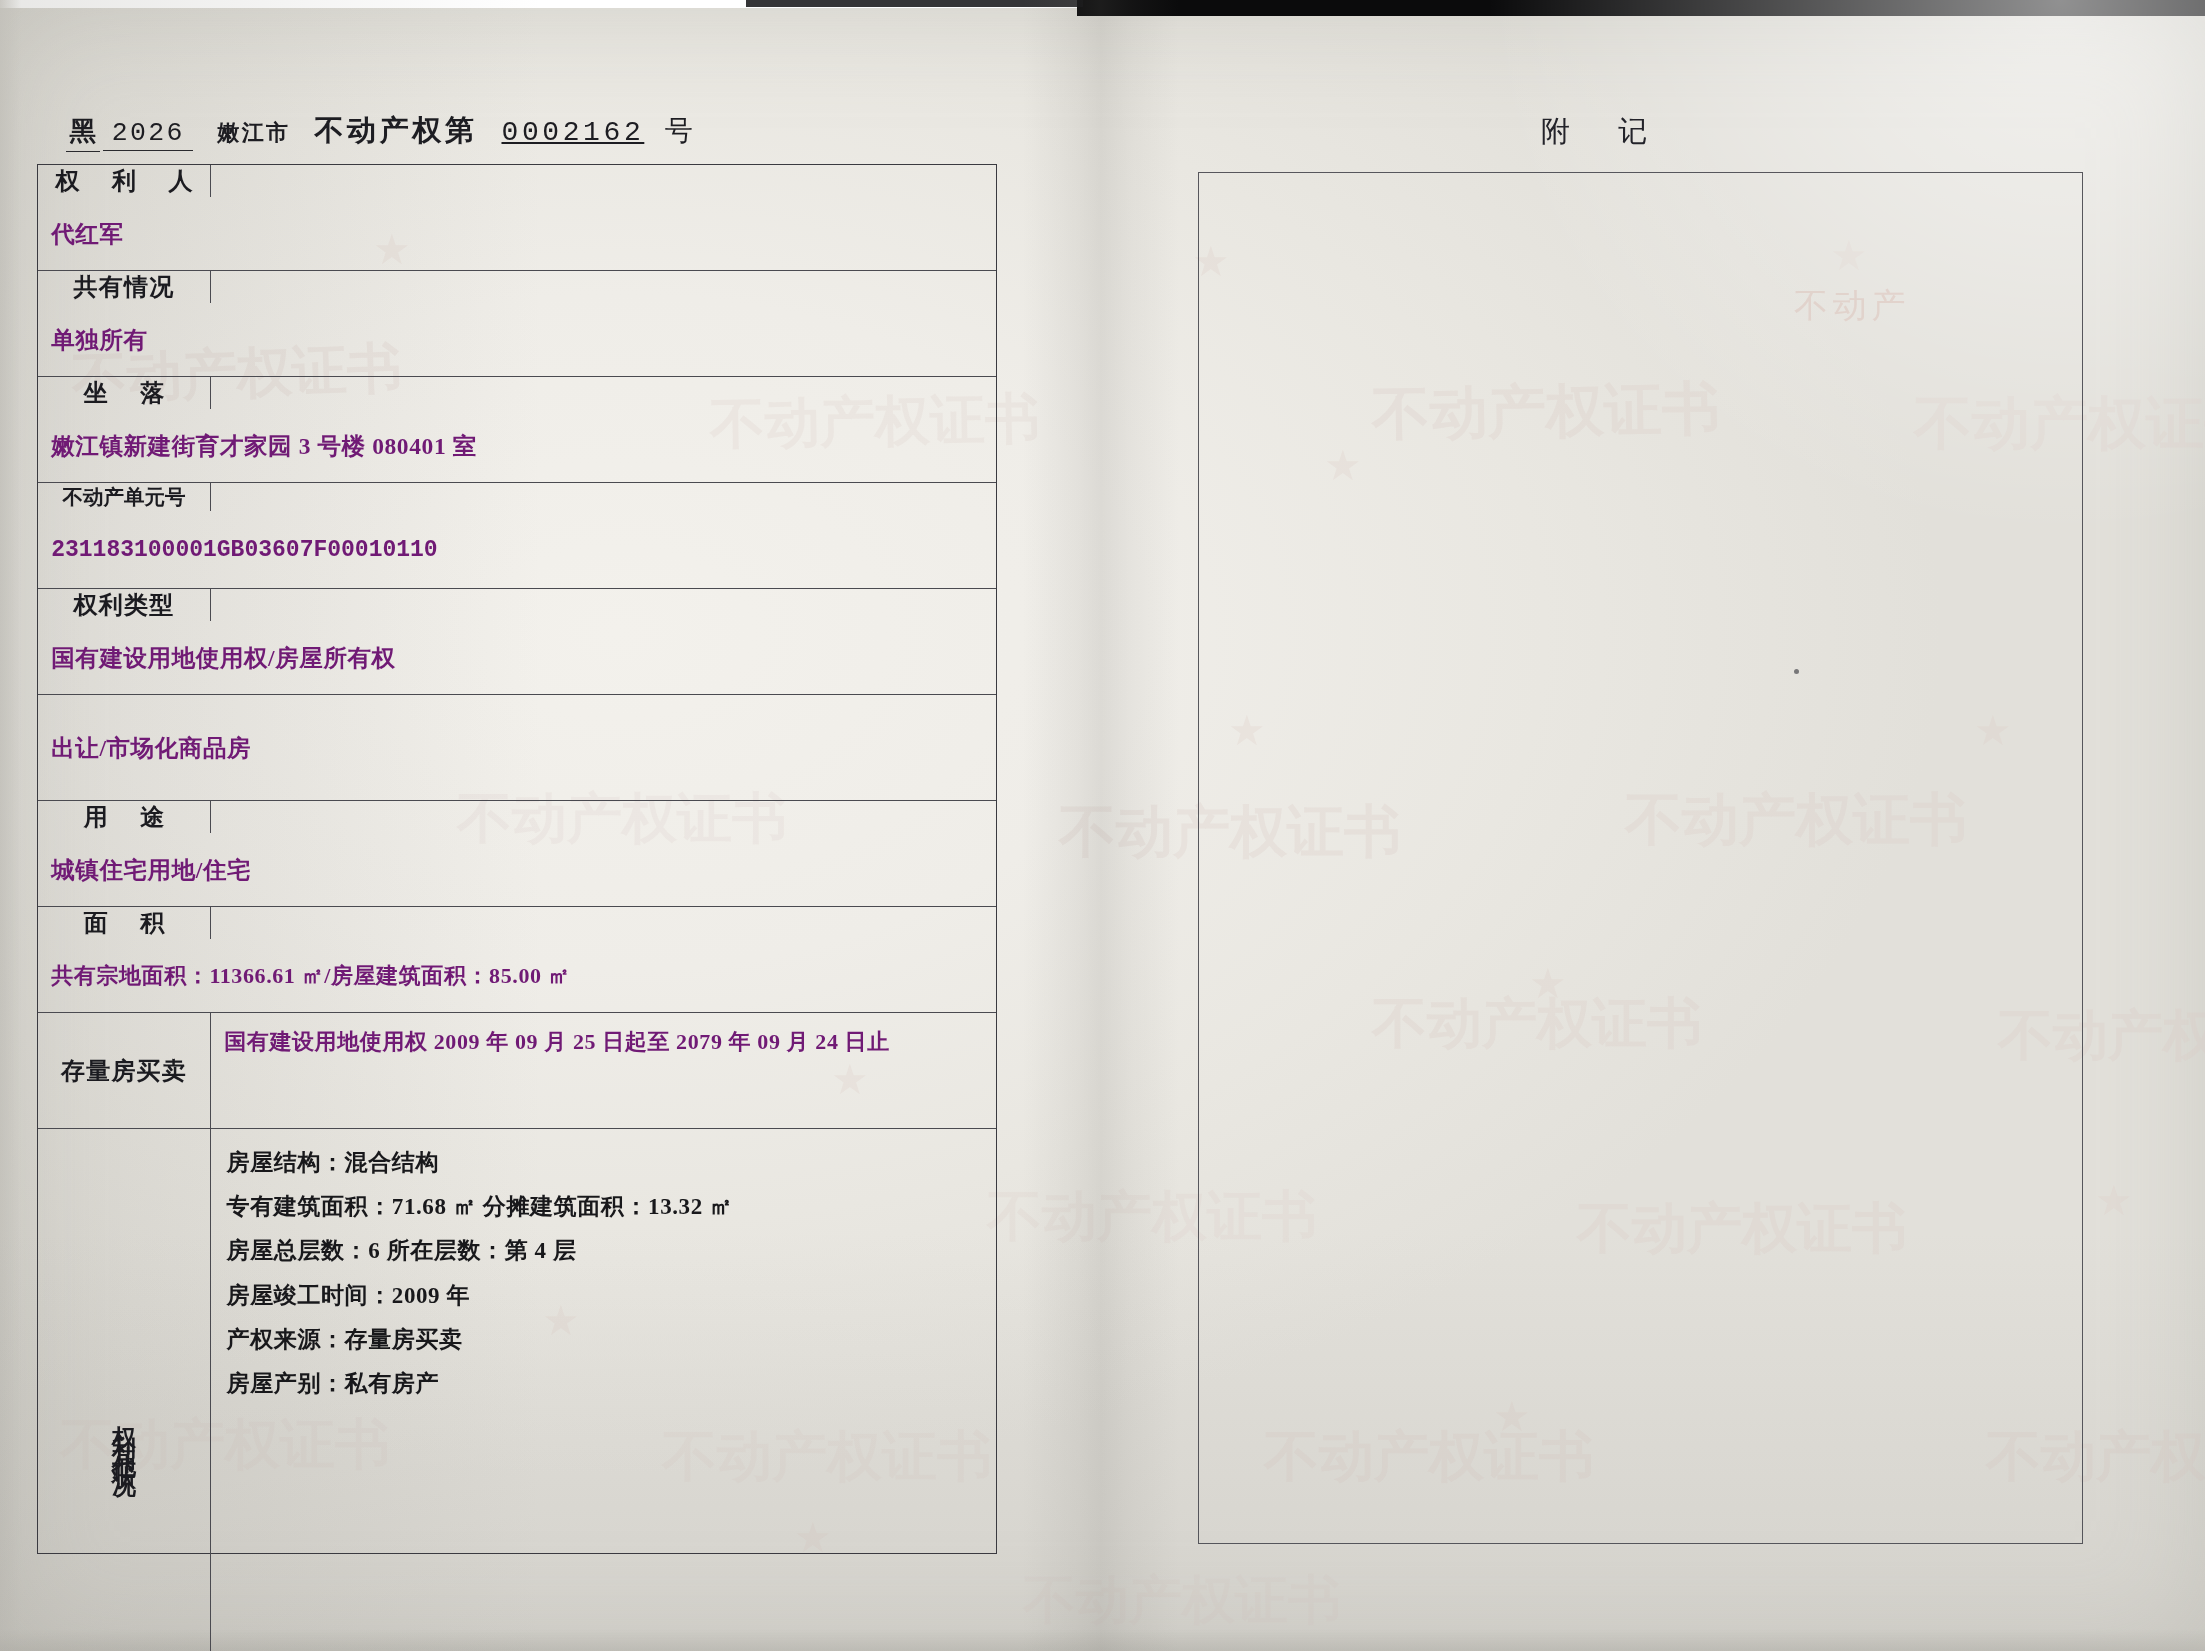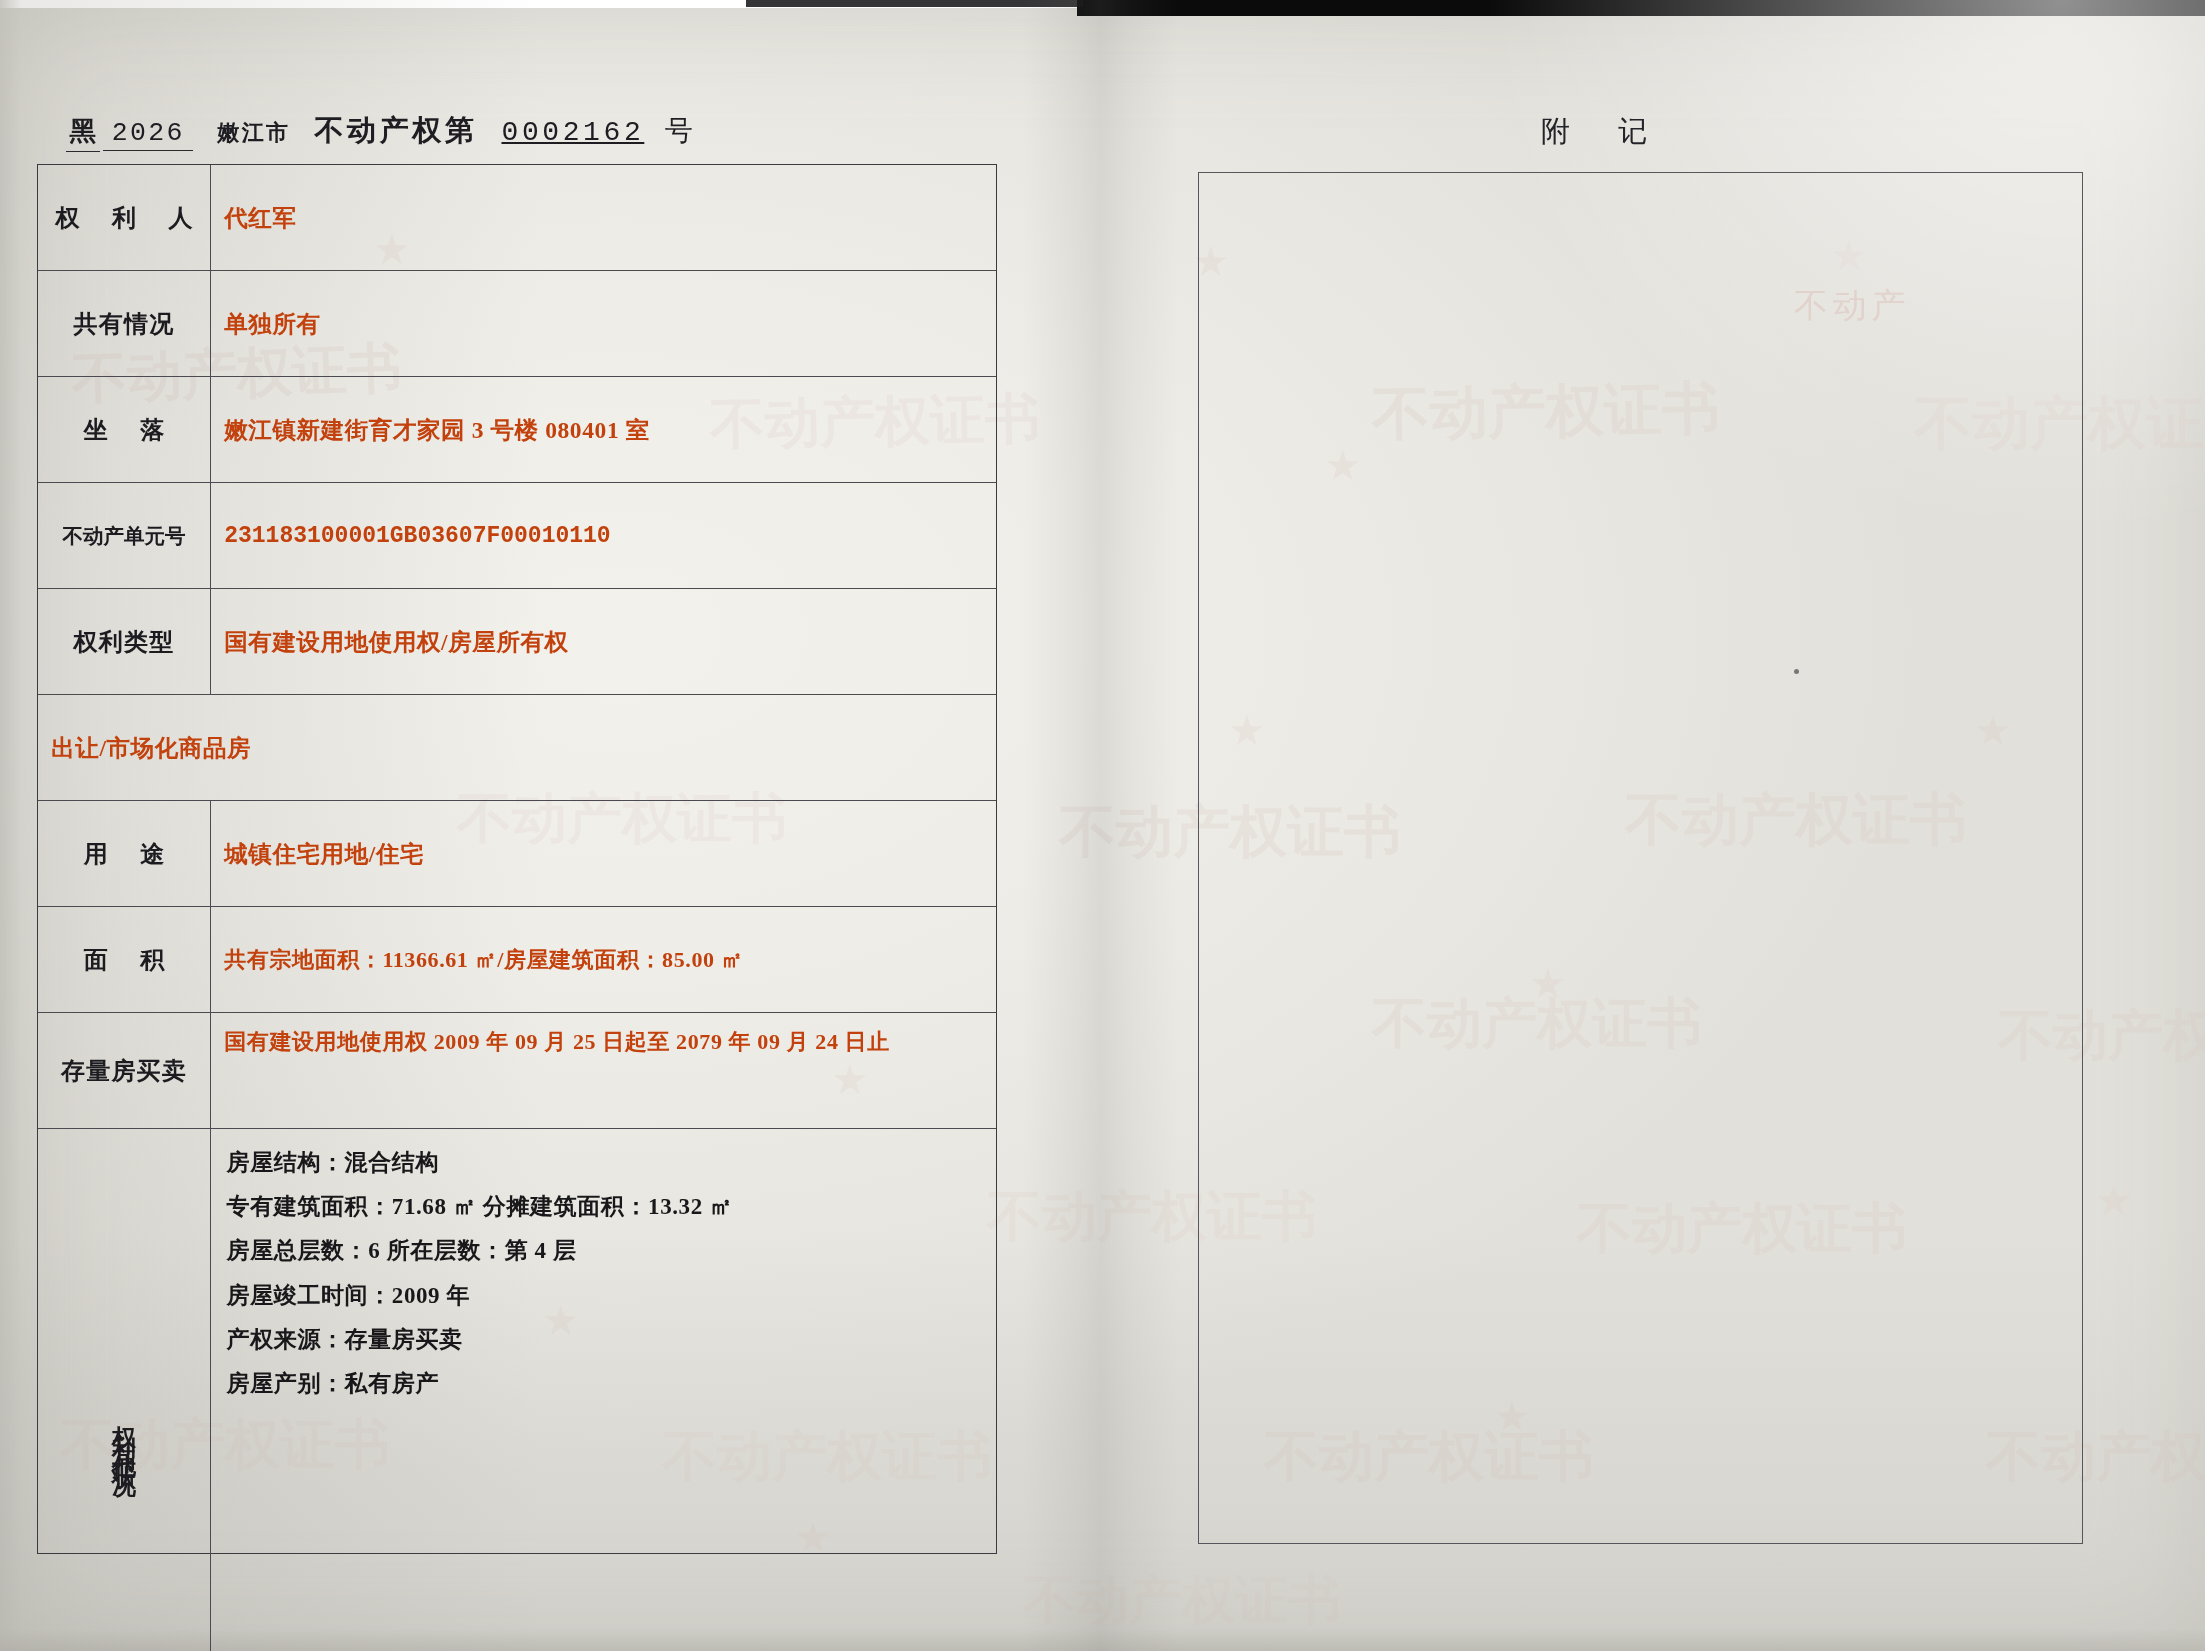--- a/index.html
+++ b/index.html
@@ -227,38 +227,38 @@
   .cell-label.spread {
     letter-spacing: 13.2px;
     text-indent: 13.2px;
   }
   .cell-value {
     flex: 1;
     box-sizing: border-box;
     display: flex;
     align-items: center;
     padding: 0 13.2px;
-    color: #c2410c;
+    color: #701a75;
     font-size: 23.5px;
     font-weight: 700;
     letter-spacing: 0.6px;
     font-family: "Liberation Serif", serif;
   }
   .cell-value.mono {
     font-family: "Liberation Mono", monospace;
     font-weight: 600;
     font-size: 23px;
     letter-spacing: 0px;
   }
   .cell-value.twoline {
     align-items: flex-start;
     padding-top: 13.2px;
     line-height: 1.42;
   }
-  .h-small { height: 106px; }
+  .h-small { height: 106px; flex-direction: column; }
   .h-dur   { height: 116px; }
 
   
   .row-other {
     display: flex;
     height: 613px;
   }
   .other-label {
     width: 173px;
     min-width: 173px;

